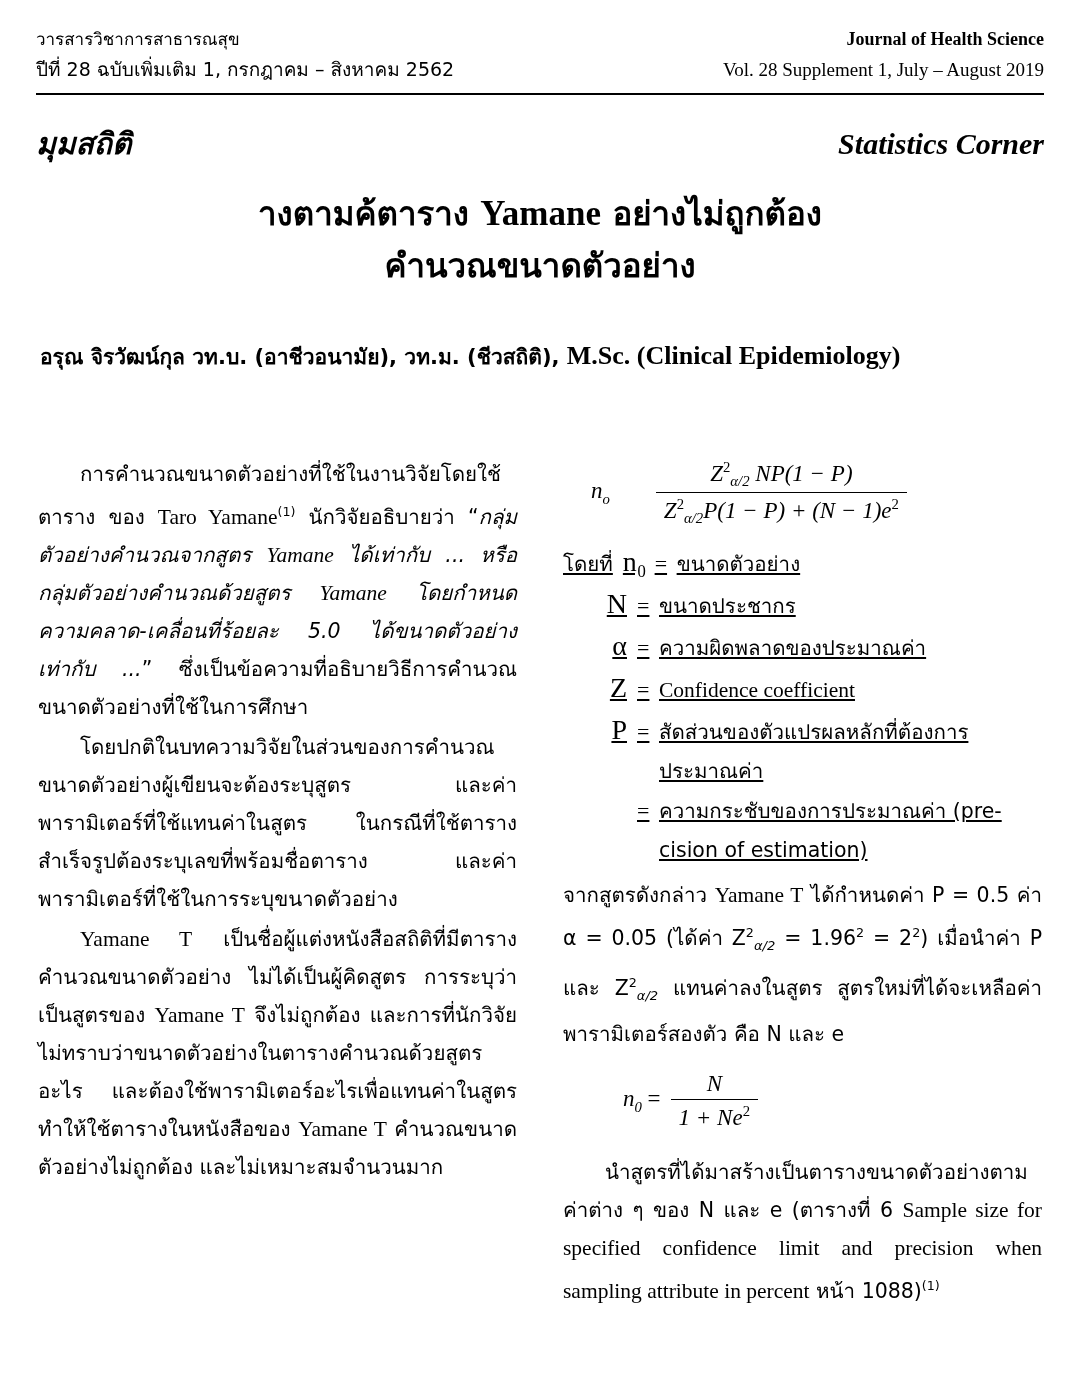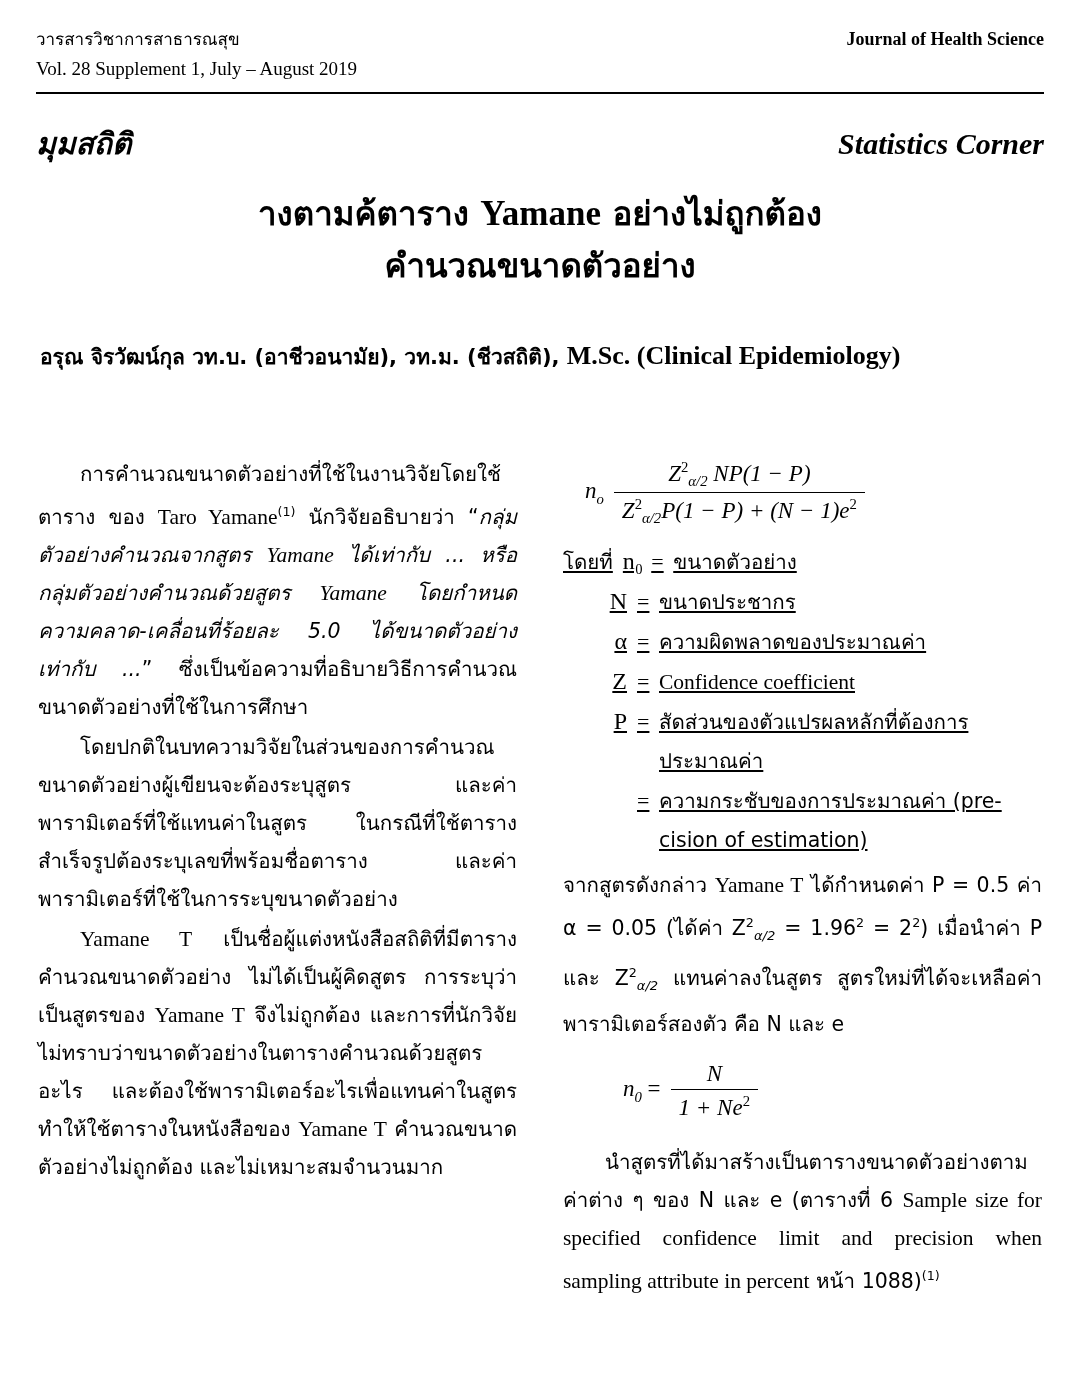--- a/index.html
+++ b/index.html
@@ -143,21 +143,21 @@
     font-style: italic;
   }
   sup { font-size: 0.62em; vertical-align: super; }
   
   .formula-wrap {
     font-family: "Liberation Serif", serif;
     margin: 4px 0 14px 0;
     display: flex;
     align-items: center;
   }
-  .formula-1 { margin-left: 22px; }
+  .formula-1 { margin-left: 28px; gap: 36px; }
   .frac {
     display: inline-block;
     vertical-align: middle;
     text-align: center;
   }
   .frac .num {
     display: block;
     padding: 0 8px 2px 8px;
     border-bottom: 1.6px solid #000;
     white-space: nowrap;
@@ -185,21 +185,21 @@
   }
   .defrow {
     display: flex;
     align-items: baseline;
   }
   .defsym {
     width: 64px;
     text-align: right;
     padding-right: 10px;
     font-family: "Liberation Serif", serif;
-    font-size: 24px;
+    font-size: 28px;
     flex: 0 0 64px;
   }
   .defeq {
     width: 22px;
     flex: 0 0 22px;
     font-family: "Liberation Serif", serif;
     font-size: 22px;
   }
   .deftxt {
     flex: 1 1 auto;
@@ -214,20 +214,21 @@
 <body>
 
 <div class="page">
 
   <div class="header">
     <div class="header-row first">
       <span class="header-left-th">วารสารวิชาการสาธารณสุข</span>
       <span class="header-right-en">Journal of Health Science</span>
     </div>
     <div class="header-row">
+      <span class="header-left-th2">ปีที่ 28 ฉบับเพิ่มเติม 1, กรกฎาคม – สิงหาคม 2562</span>
       <span class="header-right-en2">Vol. 28 Supplement 1, July – August 2019</span>
     </div>
     <hr class="rule">
   </div>
 
   <div class="section-line">
     <span class="section-th">มุมสถิติ</span>
     <span class="section-en">Statistics Corner</span>
   </div>
 

